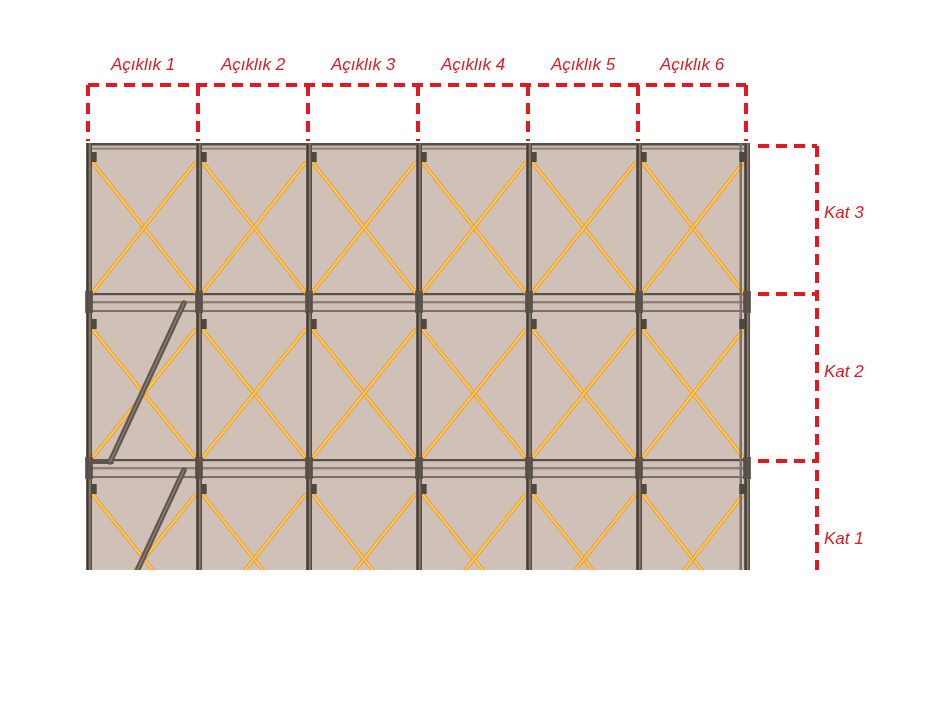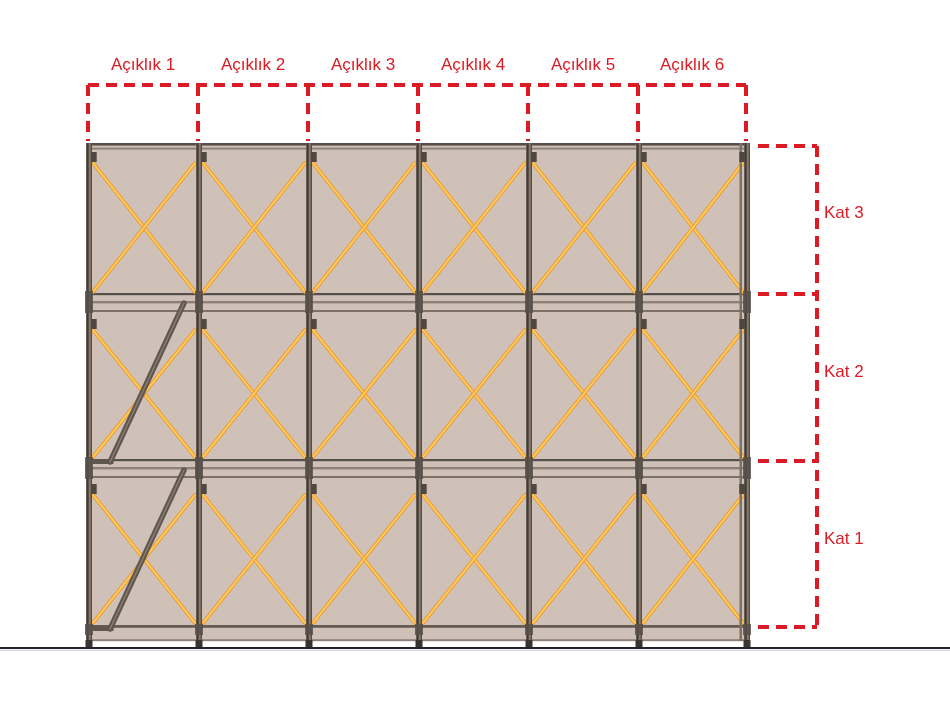--- a/index.html
+++ b/index.html
@@ -1,18 +1,18 @@
 <!DOCTYPE html>
 <html><head>
 <meta charset="utf-8">
 <style>
   html,body{margin:0;padding:0;background:#ffffff;}
   .stage{
-    position:relative;width:950px;height:713px;background:#ffffff;
-    overflow:hidden;font-family:"Liberation Sans",sans-serif;
+    position:relative;width:950px;height:570px;background:#ffffff;
+    overflow:hidden;font-family:"Liberation Sans",sans-serif;font-style:italic;
   }
   .stage svg{position:absolute;left:0;top:0;}
   .stage svg text{
     font-family:"Liberation Sans",sans-serif;
     font-size:17px;
     fill:var(--red,#dc1b24);
   }
 </style>
 </head>
 <body>

